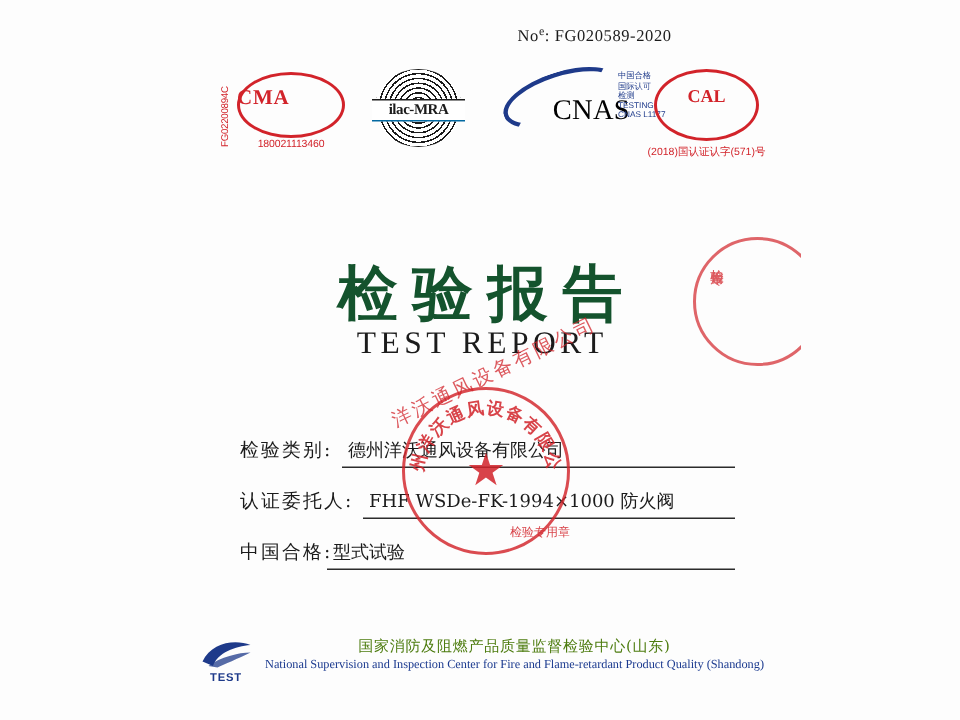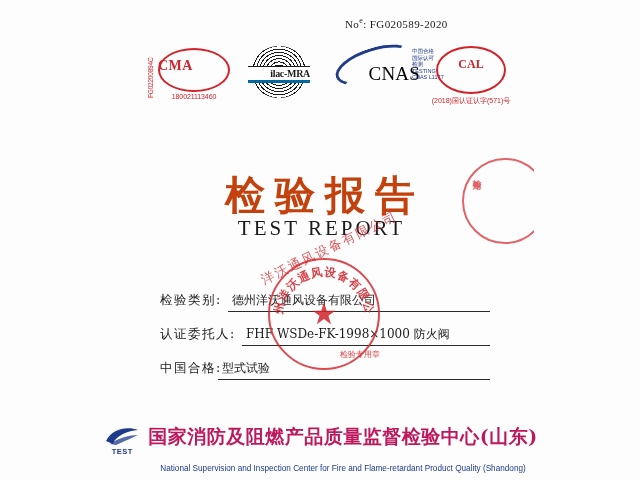--- a/index.html
+++ b/index.html
@@ -109,22 +109,22 @@
       repeating-radial-gradient(circle at 50% 50%,
         #1b1b1b 0px, #1b1b1b 1px, #ffffff 1px, #ffffff 3.2px);
     box-sizing: border-box;
   }
   .ilac-band {
     position: absolute;
     top: 22px; left: -2px;
     width: 62px; height: 13px;
     background: #ffffff;
     border-top: 1px solid #1b1b1b;
-    border-bottom: 3px solid #0369a1;
-    text-align: right;
+    border-bottom: 1px solid #0369a1;
+    text-align: center;
     font-size: 10px;
     font-weight: bold;
     color: #1b1b1b;
     line-height: 13px;
     font-family: "Liberation Serif", serif;
     letter-spacing: -0.3px;
   }
 
   
   .logo-cnas { left: 188px; width: 92px; }
@@ -195,21 +195,21 @@
   
   .title-cn {
     position: absolute;
     top: 168px;
     left: 0;
     width: 640px;
     text-align: center;
     font-size: 40px;
     font-weight: bold;
     letter-spacing: 10px;
-    color: #c2410c;
+    color: #14532d;
     font-family: "DejaVu Serif", serif;
     text-indent: 10px;
   }
   .title-en {
     position: absolute;
     top: 216px;
     left: 0;
     width: 640px;
     text-align: center;
     font-size: 21px;
@@ -388,32 +388,32 @@
     top: 21px; left: 2px;
     width: 36px;
     text-align: center;
     font-size: 7.5px;
     color: #1e3a8a;
     font-weight: bold;
     font-family: "Liberation Sans", sans-serif;
     letter-spacing: 0.5px;
   }
   .footer-cn {
-    font-size: 19px;
-    font-weight: bold;
-    color: #be185d;
+    font-size: 10px;
+    font-weight: normal;
+    color: #4d7c0f;
     font-family: "DejaVu Serif", serif;
     letter-spacing: 0.5px;
     white-space: nowrap;
   }
   .footer-en {
-    margin-top: 14px;
+    margin-top: 0;
     font-size: 8.2px;
     color: #1b3a8f;
-    font-family: Liberation Sans, sans-serif;
+    font-family: Liberation Serif, serif;
     white-space: nowrap;
   }
 </style>
 </head>
 <body>
 
 <div class="page">
 
   <div class="report-no">
     <span>No</span><span class="sup">e</span><span>: FG020589-2020</span>
@@ -462,21 +462,21 @@
   <div class="fields">
 
     <div class="field-row">
       <span class="field-label">检验类别:</span>
       <span class="field-value">德州洋沃通风设备有限公司</span>
       <span class="field-line"></span>
     </div>
 
     <div class="field-row">
       <span class="field-label">认证委托人:</span>
-      <span class="field-value" style="left:86px">FHF WSDe-FK-1998×1000 防火阀</span>
+      <span class="field-value" style="left:86px">FHF WSDe-FK-1994×1000 防火阀</span>
       <span class="field-line" style="left:82px"></span>
     </div>
 
     <div class="field-row">
       <span class="field-label">中国合格:</span>
       <span class="field-value" style="left:62px">型式试验</span>
       <span class="field-line" style="left:58px"></span>
     </div>
 
   </div>

